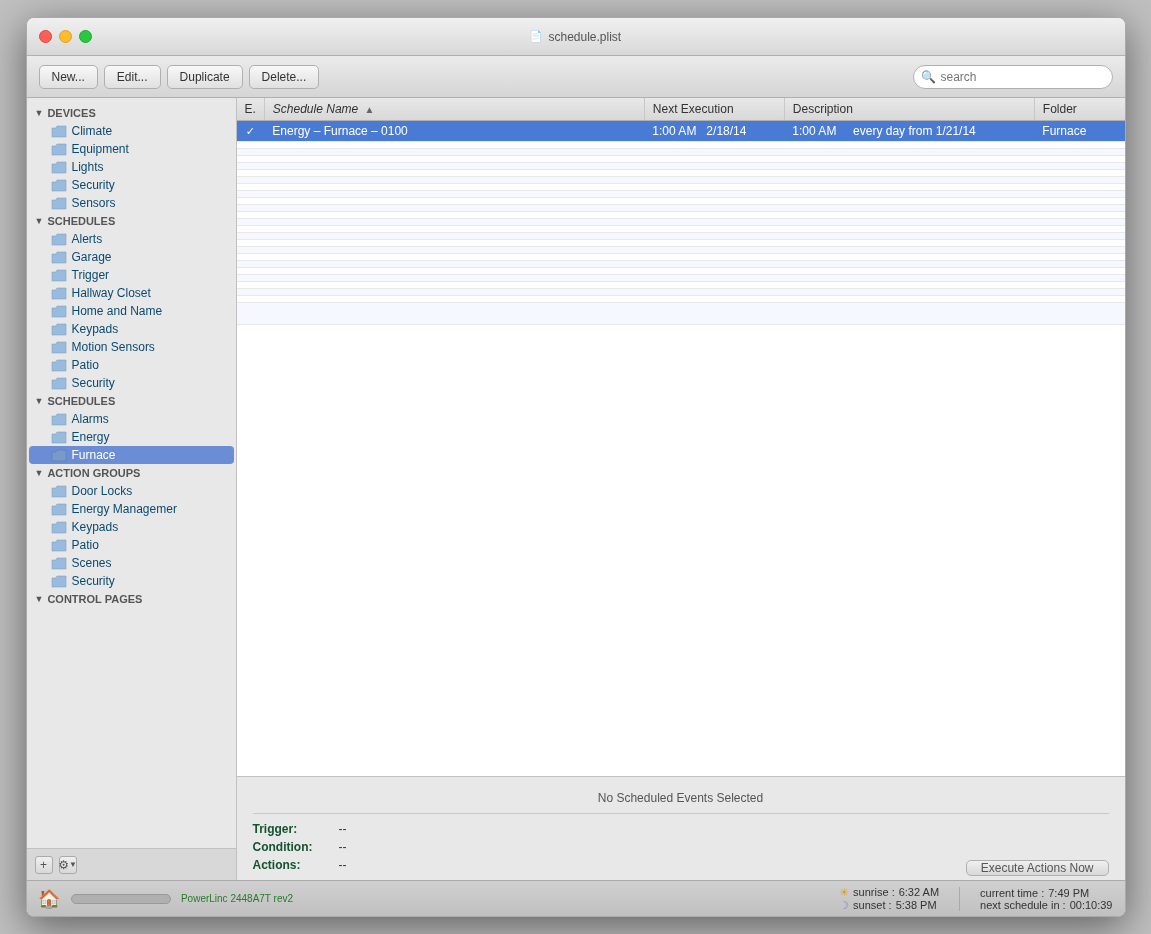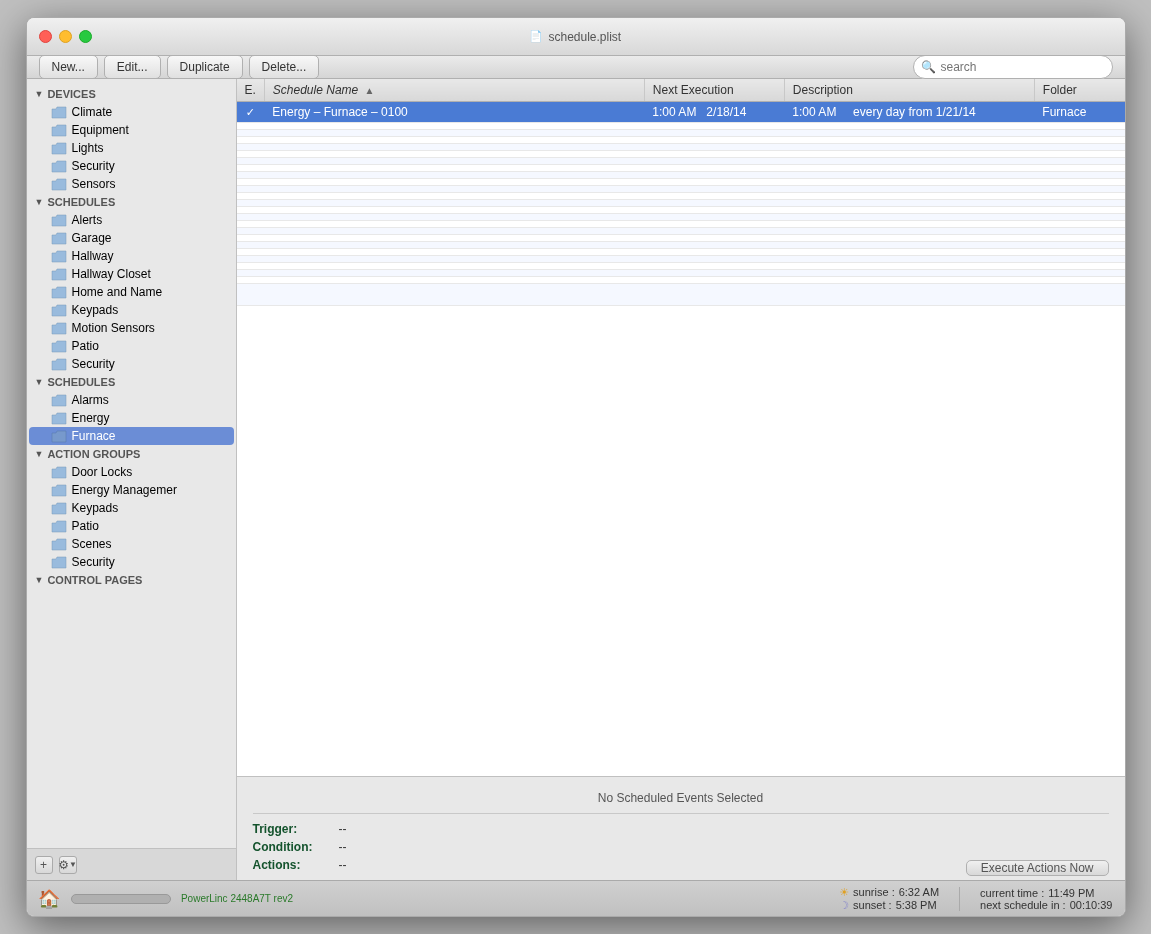--- a/index.html
+++ b/index.html
@@ -53,21 +53,21 @@
       transform: translateX(-50%);
       font-size: 12px;
       color: #555;
       display: flex;
       align-items: center;
       gap: 5px;
     }
     .doc-icon { font-size: 11px; color: #888; }
     
     .toolbar {
-      height: 23px;
+      height: 42px;
       background: linear-gradient(to bottom, #ebebeb, #d5d5d5);
       display: flex;
       align-items: center;
       padding: 0 12px;
       gap: 6px;
       border-bottom: 1px solid #b0b0b0;
       flex-shrink: 0;
     }
     .toolbar-btn {
       height: 24px;
@@ -145,21 +145,21 @@
       background: #6b8dd6;
       color: #fff;
     }
     .folder-icon {
       width: 16px;
       height: 13px;
       position: relative;
       flex-shrink: 0;
     }
     .folder-icon svg { width: 16px; height: 13px; }
-    .sidebar-item-label { font-size: 12px; color: #000000; }
+    .sidebar-item-label { font-size: 12px; color: #0c4a6e; }
     .sidebar-item.selected .sidebar-item-label { color: #fff; }
     
     .sidebar-bottom {
       height: 32px;
       background: #d8d8d8;
       border-top: 1px solid #c0c0c0;
       display: flex;
       align-items: center;
       padding: 0 8px;
       gap: 6px;
@@ -411,21 +411,21 @@
               </svg>
           </span>
           <span class="sidebar-item-label">Garage</span>
         </div>
         <div class="sidebar-item">
           <span class="folder-icon">
             <svg viewBox="0 0 16 13">
                 <path d="M1,3 L5,3 L6,1 L15,1 L15,12 L1,12 Z" fill="#99bbdd" stroke="#7799bb" stroke-width="0.5"></path>
               </svg>
           </span>
-          <span class="sidebar-item-label">Hallway</span>
+          <span class="sidebar-item-label">Trigger</span>
         </div>
         <div class="sidebar-item">
           <span class="folder-icon">
             <svg viewBox="0 0 16 13">
                 <path d="M1,3 L5,3 L6,1 L15,1 L15,12 L1,12 Z" fill="#99bbdd" stroke="#7799bb" stroke-width="0.5"></path>
               </svg>
           </span>
           <span class="sidebar-item-label">Hallway Closet</span>
         </div>
         <div class="sidebar-item">
@@ -809,21 +809,21 @@
         <div class="status-row-item">
           <span class="moon-icon">☽</span>
           <span>sunset :</span>
           <span>5:38 PM</span>
         </div>
       </div>
       <div class="status-divider"></div>
       <div class="status-group">
         <div class="status-row-item">
           <span>current time :</span>
-          <span>11:49 PM</span>
+          <span>7:49 PM</span>
         </div>
         <div class="status-row-item">
           <span>next schedule in :</span>
           <span>00:10:39</span>
         </div>
       </div>
     </div>
   </div>
 </div>
 

